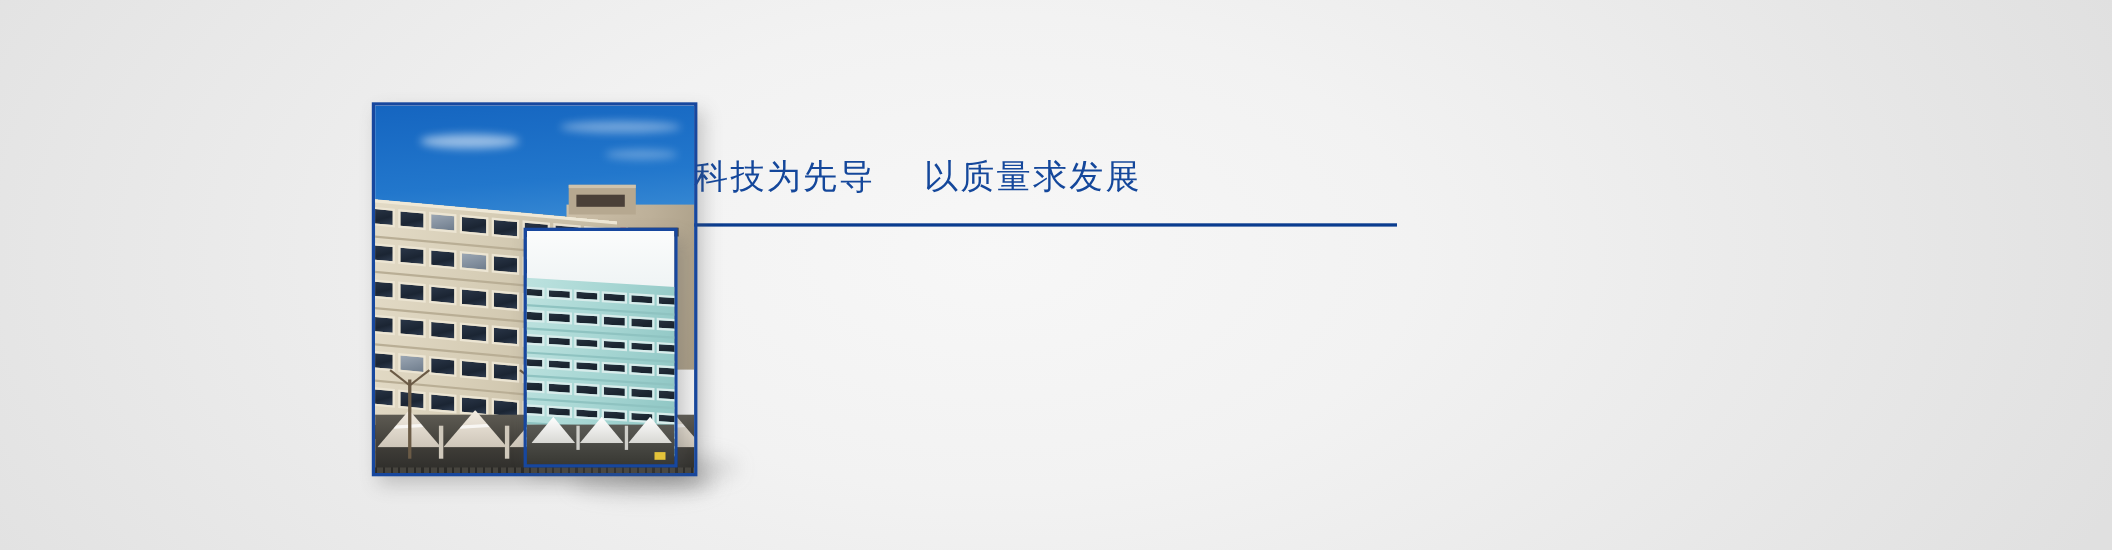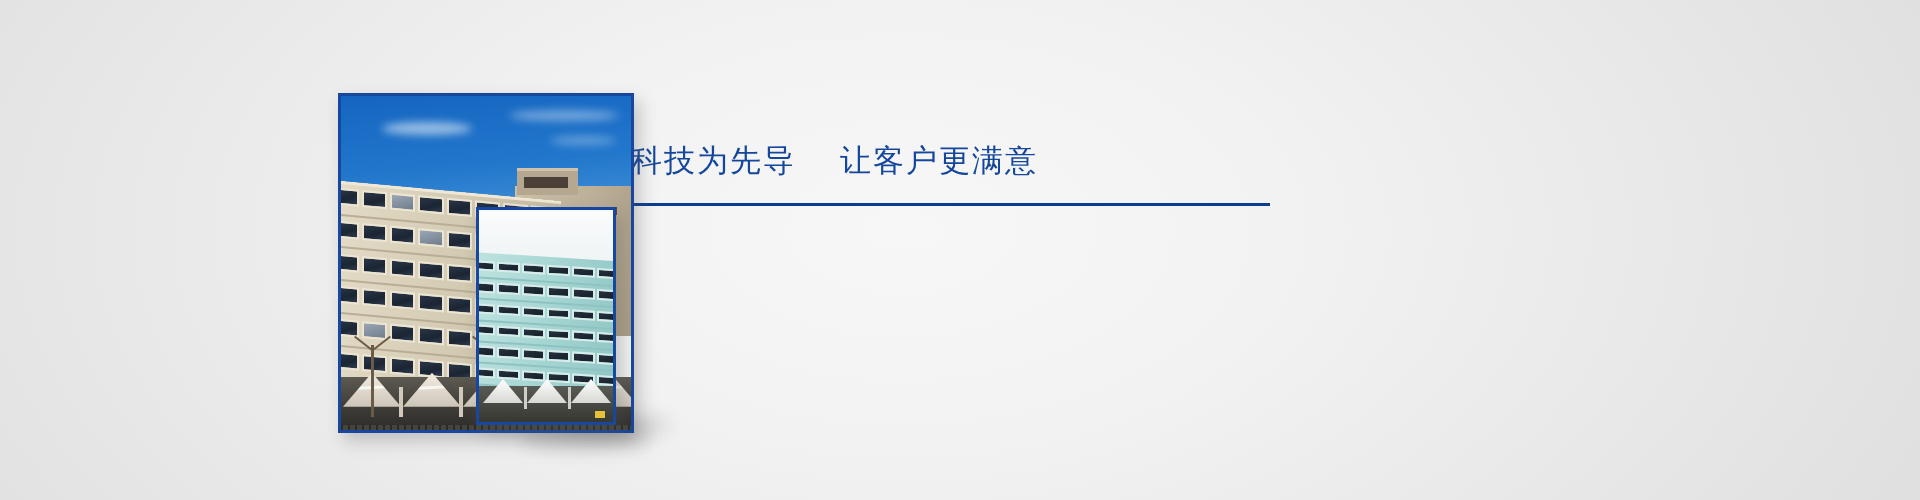--- a/index.html
+++ b/index.html
@@ -449,19 +449,19 @@
       <div class="tent-s" style="left:48px;"></div>
       <div class="tent-s" style="left:92px;"></div>
       <div class="pole-s" style="left:45px;"></div>
       <div class="pole-s" style="left:89px;"></div>
       <div class="yellow-marker"></div>
     </div>
   </div>
 
   <div id="headline">
     <span class="hl-seg">以科技为先导</span>
-    <span class="hl-seg">让客户更满意</span>
+    <span class="hl-seg">以质量求发展</span>
   </div>
 
   <div id="divider"></div>
 
 
 </div>
 
 </body></html>

